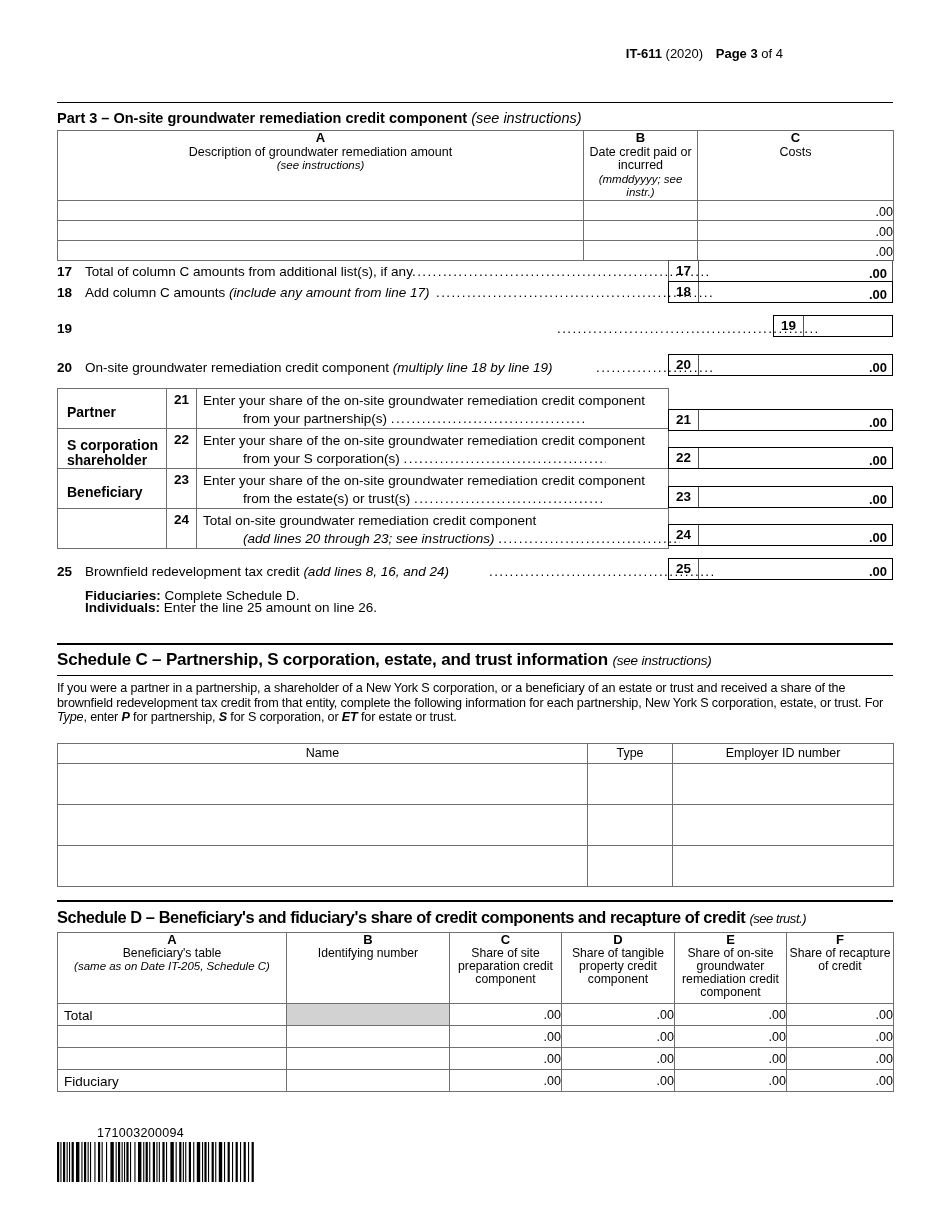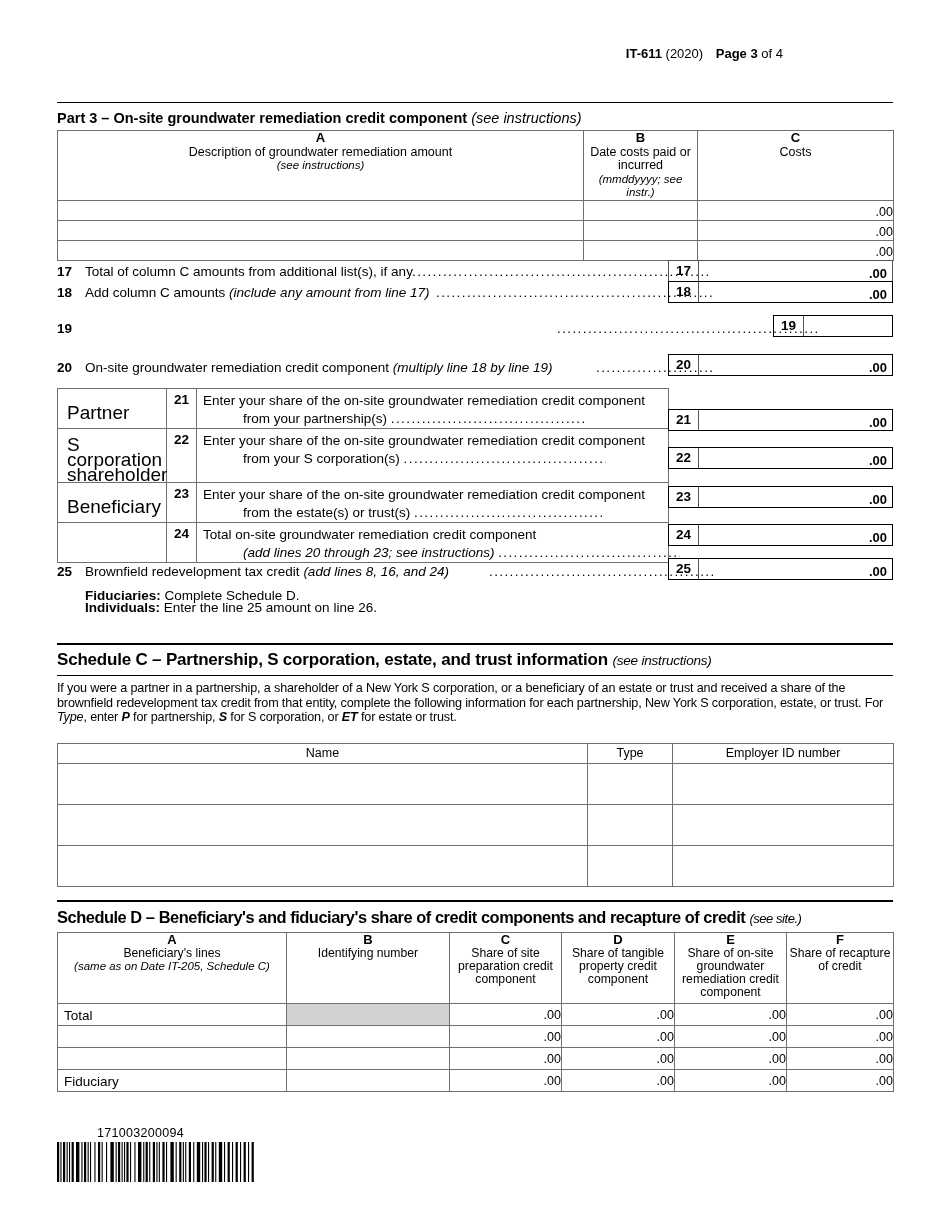--- a/index.html
+++ b/index.html
@@ -169,22 +169,22 @@
     width: 611px;
     border-collapse: collapse;
     table-layout: fixed;
   }
   #block2124 td {
     border: 1px solid #6f6f6f;
     padding: 0;
     vertical-align: top;
   }
   #block2124 .cat {
-    font-weight: normal;
-    font-size: 19px;
+    font-weight: bold;
+    font-size: 14px;
     padding: 8px 0 0 9px;
     line-height: 15px;
     vertical-align: middle;
   }
   #block2124 .num {
     font-weight: bold;
     font-size: 13.5px;
     text-align: center;
     padding-top: 3px;
   }
@@ -288,21 +288,21 @@
     </colgroup>
     <tbody>
         <tr>
       <th class="colhead" style="height:50px;">
         <span class="letter">A</span>
         <span>Description of groundwater remediation amount</span><br>
         <span class="it">(see instructions)</span>
       </th>
       <th class="colhead">
         <span class="letter">B</span>
-        <span>Date costs paid or incurred</span><br>
+        <span>Date credit paid or incurred</span><br>
         <span class="it">(mmddyyyy; see instr.)</span>
       </th>
       <th class="colhead">
         <span class="letter">C</span>
         <span>Costs</span>
       </th>
     </tr>
     <tr class="row-blank">
       <td></td>
       <td></td>
@@ -492,37 +492,37 @@
       <td></td>
       <td></td>
       <td></td>
     </tr>
   </tbody>
     </table>
 
   <div class="hrule thick" style="top:900px;"></div>
   <div class="sec-title schedD-title">
     <span>Schedule D – Beneficiary's and fiduciary's share of credit components and recapture of credit</span>
-    <span class="note">(see site.)</span>
+    <span class="note">(see trust.)</span>
   </div>
 
   <table class="grid" id="schedD-table">
     <colgroup>
       <col style="width:229px">
       <col style="width:163px">
       <col style="width:112px">
       <col style="width:113px">
       <col style="width:112px">
       <col style="width:107px">
     </colgroup>
     <tbody>
         <tr>
       <th class="colhead" style="height:70px;">
         <span class="letter">A</span>
-        <span>Beneficiary's lines</span><br>
+        <span>Beneficiary's table</span><br>
         <span class="it">(same as on Date IT-205, Schedule C)</span>
       </th>
       <th class="colhead">
         <span class="letter">B</span>
         <span>Identifying number</span>
       </th>
       <th class="colhead">
         <span class="letter">C</span>
         <span>Share of site preparation credit component</span>
       </th>

